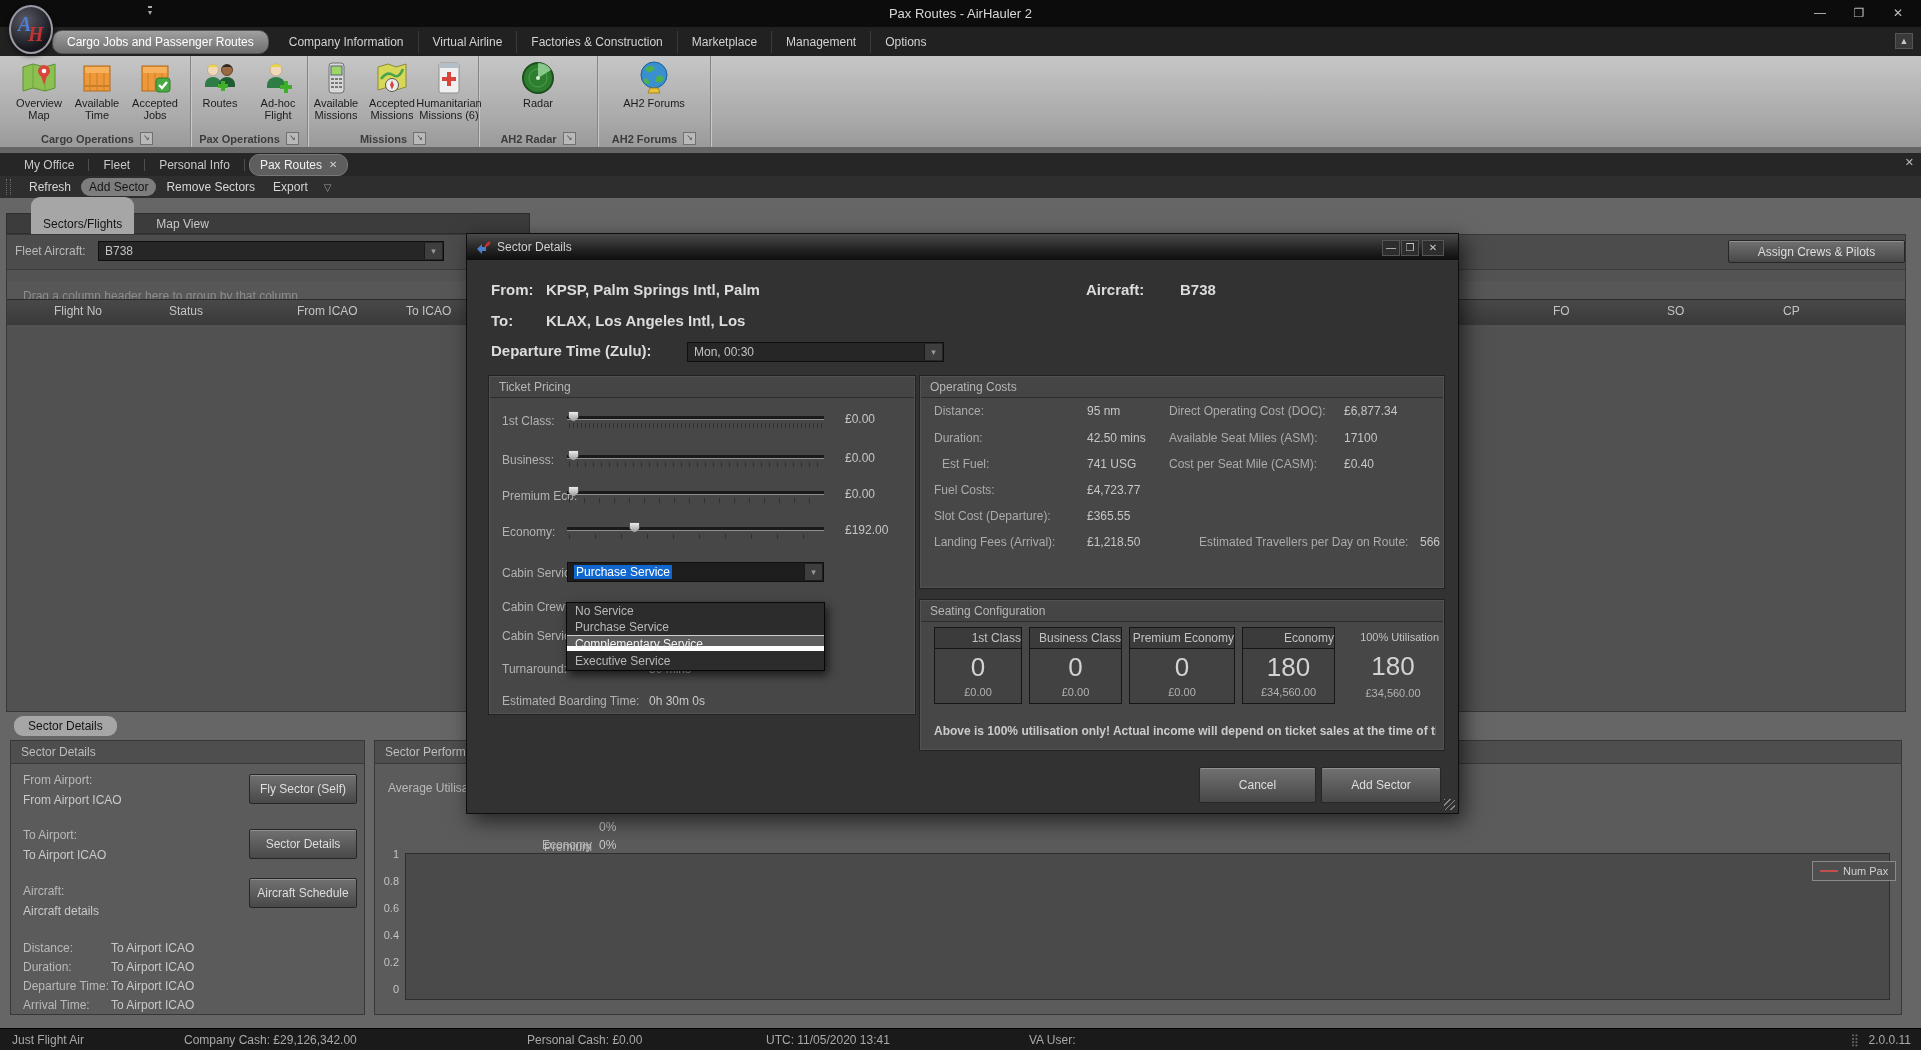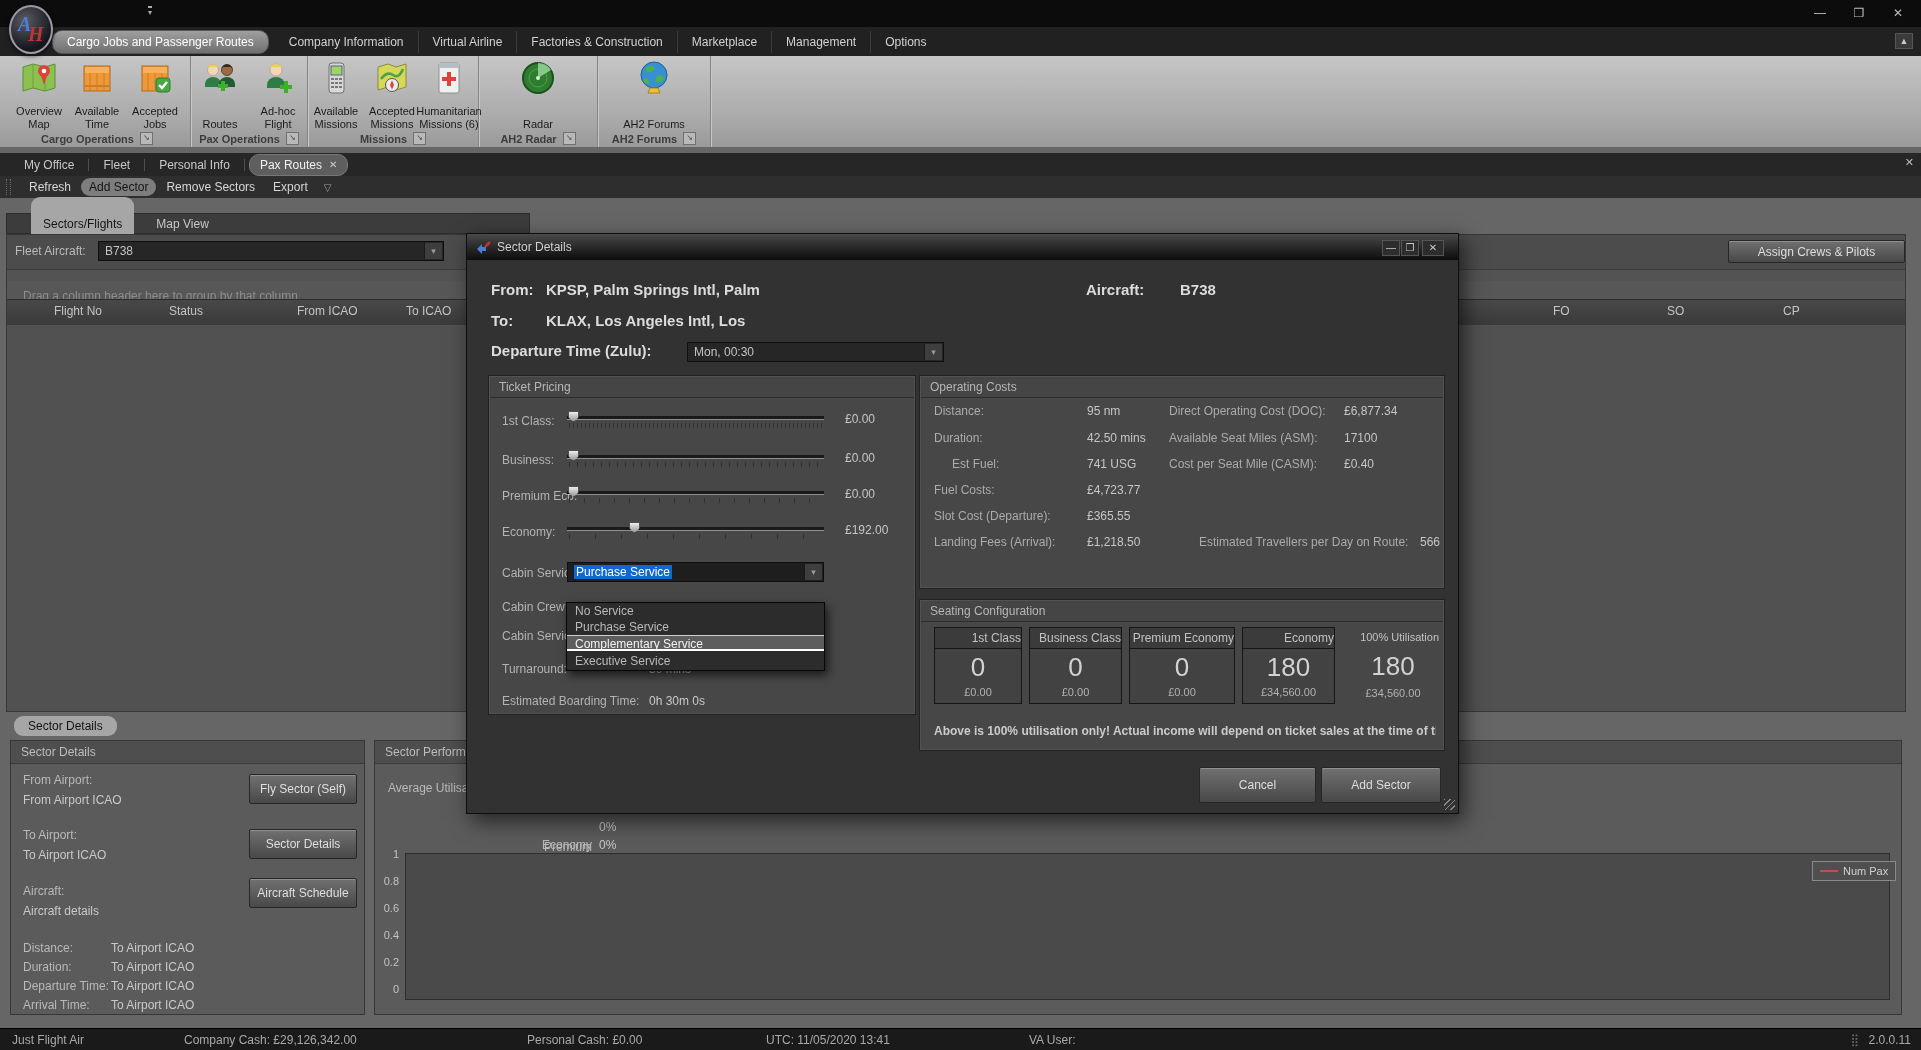--- a/index.html
+++ b/index.html
@@ -20,21 +20,21 @@
   
   .rtabs{left:0;top:27px;width:1921px;height:29px;background:#212121;display:flex;align-items:center;padding-left:52px;box-sizing:border-box;}
   .rtab{padding:4px 14px;color:#d2d2d2;font-size:12px;white-space:nowrap;border-right:1px solid #3a3a3a;}
   .rtab.sel{background:linear-gradient(#a0a0a0,#6e6e6e);border:1px solid #555;border-radius:10px;color:#fff;margin-right:6px;}
   .ribbon-collapse{position:absolute;right:8px;top:33px;color:#c9c9c9;font-size:9px;background:#3a3a3a;border:1px solid #555;
                    width:16px;height:14px;text-align:center;line-height:14px;}
   
   .ribbon{left:0;top:56px;width:1921px;height:91px;background:linear-gradient(#c6c6c6,#a9a9a9 70%,#9a9a9a);display:flex;padding-left:4px;box-sizing:border-box;}
   .rgroup{display:flex;flex-direction:column;border-right:1px solid #858585;box-shadow:1px 0 0 #c8c8c8;padding-top:3px;}
   .ritems{display:flex;justify-content:center;flex:1;}
-  .ritem{width:58px;display:flex;flex-direction:column;align-items:center;text-align:center;color:#1c1c1c;font-size:11px;line-height:1.12;justify-content:space-between;}
+  .ritem{width:58px;display:flex;flex-direction:column;align-items:center;text-align:center;color:#1c1c1c;font-size:11px;line-height:1.12;}
   .ritem .ic{width:38px;height:38px;}
   .glabel{height:17px;display:flex;align-items:center;justify-content:center;gap:6px;font-weight:bold;font-size:11px;color:#3c3c3c;}
   .launcher{width:11px;height:11px;border:1px solid #707070;background:#b9b9b9;color:#4a4a4a;font-size:8px;line-height:10px;text-align:center;font-weight:normal;}
   
   .doctabs{left:0;top:153px;width:1921px;height:23px;background:#262626;display:flex;align-items:center;padding-left:14px;box-sizing:border-box;gap:4px;}
   .doctab{color:#c9c9c9;font-size:12px;padding:3px 10px;white-space:nowrap;}
   .dsep{width:1px;height:12px;background:#4f4f4f;}
   .doctab.sel{background:#5e5e5e;border:1px solid #777;border-radius:10px;color:#f0f0f0;display:flex;align-items:center;gap:7px;}
   .doctab .x{color:#cfcfcf;font-size:10px;}
   .doc-close{position:absolute;right:7px;top:156px;color:#bbb;font-size:11px;}
@@ -89,34 +89,35 @@
   .t3{background:repeating-linear-gradient(90deg,#313131 0 1px,transparent 1px 15px);}
   .t4{background:repeating-linear-gradient(90deg,#313131 0 1px,transparent 1px 26px);}
   .oc-l{position:absolute;color:#ababab;font-size:12px;}
   .oc-v{position:absolute;color:#c6c6c6;font-size:12px;}
   .seat-box{position:absolute;top:27px;height:77px;background:#424242;border:1px solid #161616;box-sizing:border-box;}
   .sb-head{position:absolute;left:0;top:0;right:0;height:20px;background:#3b3b3b;border-bottom:1px solid #161616;color:#c2c2c2;font-size:12px;line-height:20px;text-align:right;white-space:nowrap;overflow:hidden;}
   .sb-num{position:absolute;left:0;right:0;top:24px;text-align:center;font-size:26px;color:#d2d2d2;}
   .sb-price{position:absolute;left:0;right:0;bottom:5px;text-align:center;font-size:11px;color:#b2b2b2;}
   .dd{position:absolute;left:99px;top:368px;width:257px;height:67px;background:#2c2c2c;border:1px solid #070707;box-shadow:3px 4px 9px rgba(0,0,0,.65);z-index:50;}
   .dd-item{position:absolute;left:0;right:0;height:16px;line-height:16px;padding-left:8px;color:#b9b9b9;font-size:12px;box-sizing:border-box;}
-  .dd-item.hl{background:#5d5d5d;color:#f2f2f2;border-top:1px solid #cfcfcf;border-bottom:2px solid #ffffff;}
+  .dd-item.hl{background:#5d5d5d;color:#f2f2f2;border-top:1px solid #cfcfcf;border-bottom:5px solid #ffffff;}
   .note{position:absolute;left:14px;right:8px;font-weight:bold;font-size:12px;color:#cbcbcb;white-space:nowrap;overflow:hidden;}
   .resize-grip{position:absolute;right:3px;bottom:3px;width:11px;height:11px;
      background:repeating-linear-gradient(135deg,#888 0 1px,transparent 1px 4px);}
   
   .status{left:0;top:1028px;width:1921px;height:22px;background:#1a1a1a;border-top:1px solid #000;}
   .sitem{position:absolute;top:4px;color:#a9a9a9;font-size:12px;white-space:nowrap;}
 </style>
 </head>
 <body>
 
 <div id="screen">
 
   <div class="abs titlebar">
+    <div class="title-text">Pax Routes - AirHauler 2</div>
     <div class="qa-arrow">▾</div>
     <div class="win-btn" style="right:84px;">—</div>
     <div class="win-btn" style="right:45px;">❐</div>
     <div class="win-btn" style="right:6px;">✕</div>
   </div>
   <div class="logo">
     <b class="la">A</b>
     <b class="lh">H</b>
   </div>
 
@@ -454,21 +455,21 @@
       <div class="dd-item hl" style="top:32px;">Complementary Service</div>
       <div class="dd-item" style="top:50px;">Executive Service</div>
     </div>
 
     <div class="grp" style="left:452px;top:141px;width:524px;height:212px;">
       <div class="ghead">Operating Costs</div>
       <span class="oc-l" style="left:14px;top:28px;">Distance:</span>
       <span class="oc-v" style="left:167px;top:28px;">95 nm</span>
       <span class="oc-l" style="left:14px;top:55px;">Duration:</span>
       <span class="oc-v" style="left:167px;top:55px;">42.50 mins</span>
-      <span class="oc-l" style="left:32px;top:81px;">Est Fuel:</span>
+      <span class="oc-l" style="left:22px;top:81px;">Est Fuel:</span>
       <span class="oc-v" style="left:167px;top:81px;">741 USG</span>
       <span class="oc-l" style="left:14px;top:107px;">Fuel Costs:</span>
       <span class="oc-v" style="left:167px;top:107px;">£4,723.77</span>
       <span class="oc-l" style="left:14px;top:133px;">Slot Cost (Departure):</span>
       <span class="oc-v" style="left:167px;top:133px;">£365.55</span>
       <span class="oc-l" style="left:14px;top:159px;">Landing Fees (Arrival):</span>
       <span class="oc-v" style="left:167px;top:159px;">£1,218.50</span>
       <span class="oc-l" style="left:249px;top:28px;">Direct Operating Cost (DOC):</span>
       <span class="oc-v" style="left:424px;top:28px;">£6,877.34</span>
       <span class="oc-l" style="left:249px;top:55px;">Available Seat Miles (ASM):</span>

